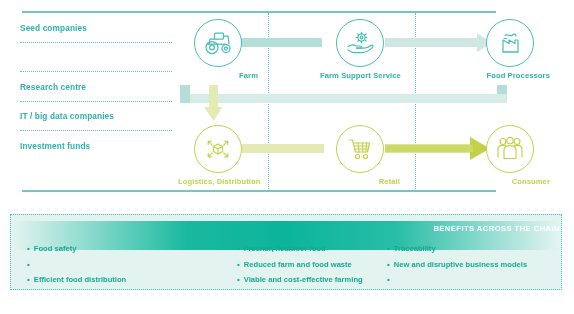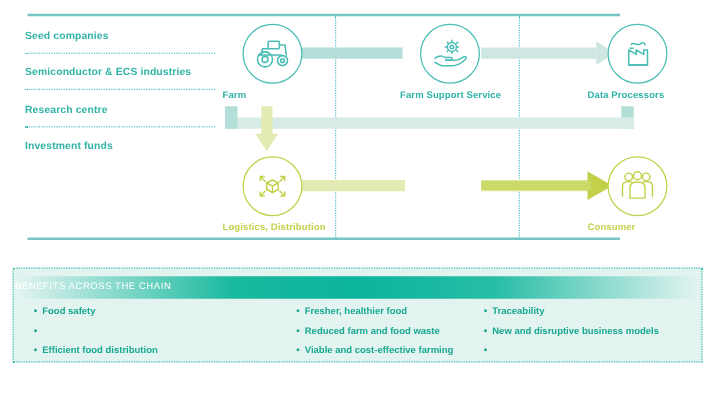--- a/index.html
+++ b/index.html
@@ -39,21 +39,21 @@
     font-size:8.3px;color:#2fb3a6;font-weight:600;
     letter-spacing:.1px;white-space:nowrap;
   }
   .actor .sep{
     position:absolute;left:0;right:-4px;bottom:0;height:0;
     border-top:1.2px dotted #5bc2c8;
   }
   .actor:last-child .sep{display:none;}
 
   
-  .node{position:absolute;text-align:left;width:80px;}
+  .node{position:absolute;text-align:right;width:80px;}
   .circle{
     width:46px;height:46px;border-radius:50%;
     border:1.6px solid #49bdb5;
     margin:0 auto;
     display:flex;align-items:center;justify-content:center;
     background:#fff;position:relative;z-index:3;
   }
   .node .cap{
     margin-top:4px;font-size:7.6px;font-weight:700;
     color:#2fb3a6;letter-spacing:.1px;white-space:nowrap;
@@ -62,24 +62,24 @@
   .node.lime .cap{color:#c3d14a;}
 
   
   #benefits{
     position:absolute;left:10px;top:214px;width:552px;height:76px;
     border:1.4px dotted #3cc3b4;
     background:#e3f4f0;
     box-sizing:border-box;
   }
   #benefits-title{
-    position:absolute;left:1px;top:6px;width:548px;height:18px;
+    position:absolute;left:1px;top:6px;width:548px;height:29px;
     background:linear-gradient(to right,#e4f4f1 0%,#19b99f 32%,#0cb49c 50%,#27bda6 70%,#e4f4f1 100%);
-    color:#ffffff;font-size:7.6px;font-weight:400;
-    letter-spacing:.45px;text-align:left;line-height:15px;
+    color:#ffffff;font-size:7.6px;font-weight:700;
+    letter-spacing:.45px;text-align:right;line-height:15px;
   }
   #benefit-cols{
     position:absolute;left:0;top:26px;width:552px;
     display:flex;
   }
   .bcol{padding-left:16px;box-sizing:border-box;}
   .bcol.c1{width:210px;}
   .bcol.c2{width:150px;}
   .bcol.c3{width:192px;}
   .bitem{
@@ -120,25 +120,28 @@
     <polygon points="470,137 490,148.5 470,160" fill="#c3d14a"></polygon>
     <rect x="385" y="145" width="88" height="7" fill="#cbd968"></rect>
   </svg>
 
   <div class="actors">
     <div class="actor">
       <span class="lbl">Seed companies</span>
       <span class="sep"></span>
     </div>
     <div class="actor">
-      <span class="lbl">Semiconductor &amp; ECS industries</span>
       <span class="sep"></span>
     </div>
     <div class="actor">
       <span class="lbl">Research centre</span>
+      <span class="sep"></span>
+    </div>
+    <div class="actor">
+      <span class="lbl">IT / big data companies</span>
       <span class="sep"></span>
     </div>
     <div class="actor">
       <span class="lbl">Investment funds</span>
 
     </div>
   </div>
 
   <div class="node" style="left:178px;top:19px;">
     <div class="circle">
@@ -179,39 +182,53 @@
     <div class="circle">
       <svg width="26" height="28" viewBox="0 0 26 28">
         <g fill="none" stroke="#49bdb5" stroke-width="1.2" stroke-linejoin="round" stroke-linecap="round">
           <path d="M6 23 L6 11 L12 14.5 L12 11 L18 14.5 L18 11 L21 11 L21 23 Z"></path>
           <path d="M6 23 L21 23"></path>
           <path d="M8 6.5 C10 4 13 8.5 15.5 6 C17.5 4 19 6 19 7"></path>
           <path d="M7 9.5 L9.5 9.5"></path>
         </g>
       </svg>
     </div>
-    <div class="cap">Data Processors</div>
+    <div class="cap">Food Processors</div>
   </div>
 
   <div class="node lime" style="left:178px;top:125px;">
     <div class="circle">
       <svg width="30" height="30" viewBox="0 0 30 30">
         <g fill="none" stroke="#c3d14a" stroke-width="1.15" stroke-linejoin="round" stroke-linecap="round">
           <path d="M15 10 L19.6 12.4 L19.6 17.6 L15 20 L10.4 17.6 L10.4 12.4 Z"></path>
           <path d="M10.4 12.4 L15 14.9 L19.6 12.4 M15 14.9 L15 20"></path>
           <path d="M9.2 11.2 L5.2 7.2 M5.2 7.2 L8.4 7.2 M5.2 7.2 L5.2 10.4"></path>
           <path d="M20.8 11.2 L24.8 7.2 M24.8 7.2 L21.6 7.2 M24.8 7.2 L24.8 10.4"></path>
           <path d="M9.2 18.8 L5.2 22.8 M5.2 22.8 L8.4 22.8 M5.2 22.8 L5.2 19.6"></path>
           <path d="M20.8 18.8 L24.8 22.8 M24.8 22.8 L21.6 22.8 M24.8 22.8 L24.8 19.6"></path>
         </g>
       </svg>
     </div>
     <div class="cap">Logistics, Distribution</div>
   </div>
 
+  <div class="node lime" style="left:320px;top:125px;">
+    <div class="circle">
+      <svg width="28" height="26" viewBox="0 0 28 26">
+        <g fill="none" stroke="#c3d14a" stroke-width="1.2" stroke-linejoin="round" stroke-linecap="round">
+          <path d="M3 4 L6.5 4 L9.5 16 L21.5 16 L23.5 7 L7.5 7"></path>
+          <path d="M8.2 10 L22.8 10 M9 13 L22.2 13"></path>
+          <path d="M12 7 L13 16 M16.5 7 L16.8 16 M20.5 7 L20 16"></path>
+          <circle cx="11.5" cy="20.5" r="2"></circle>
+          <circle cx="19.5" cy="20.5" r="2"></circle>
+        </g>
+      </svg>
+    </div>
+    <div class="cap">Retail</div>
+  </div>
 
   <div class="node lime" style="left:470px;top:125px;">
     <div class="circle">
       <svg width="30" height="26" viewBox="0 0 30 26">
         <g fill="none" stroke="#c3d14a" stroke-width="1.15" stroke-linejoin="round" stroke-linecap="round">
           <circle cx="8" cy="5.5" r="3"></circle>
           <circle cx="15" cy="4.6" r="3.2"></circle>
           <circle cx="22" cy="5.5" r="3"></circle>
           <path d="M3 21 L3 13 C3 10.6 5 9.3 8 9.3 C9 9.3 9.8 9.4 10.5 9.7"></path>
           <path d="M27 21 L27 13 C27 10.6 25 9.3 22 9.3 C21 9.3 20.2 9.4 19.5 9.7"></path>

